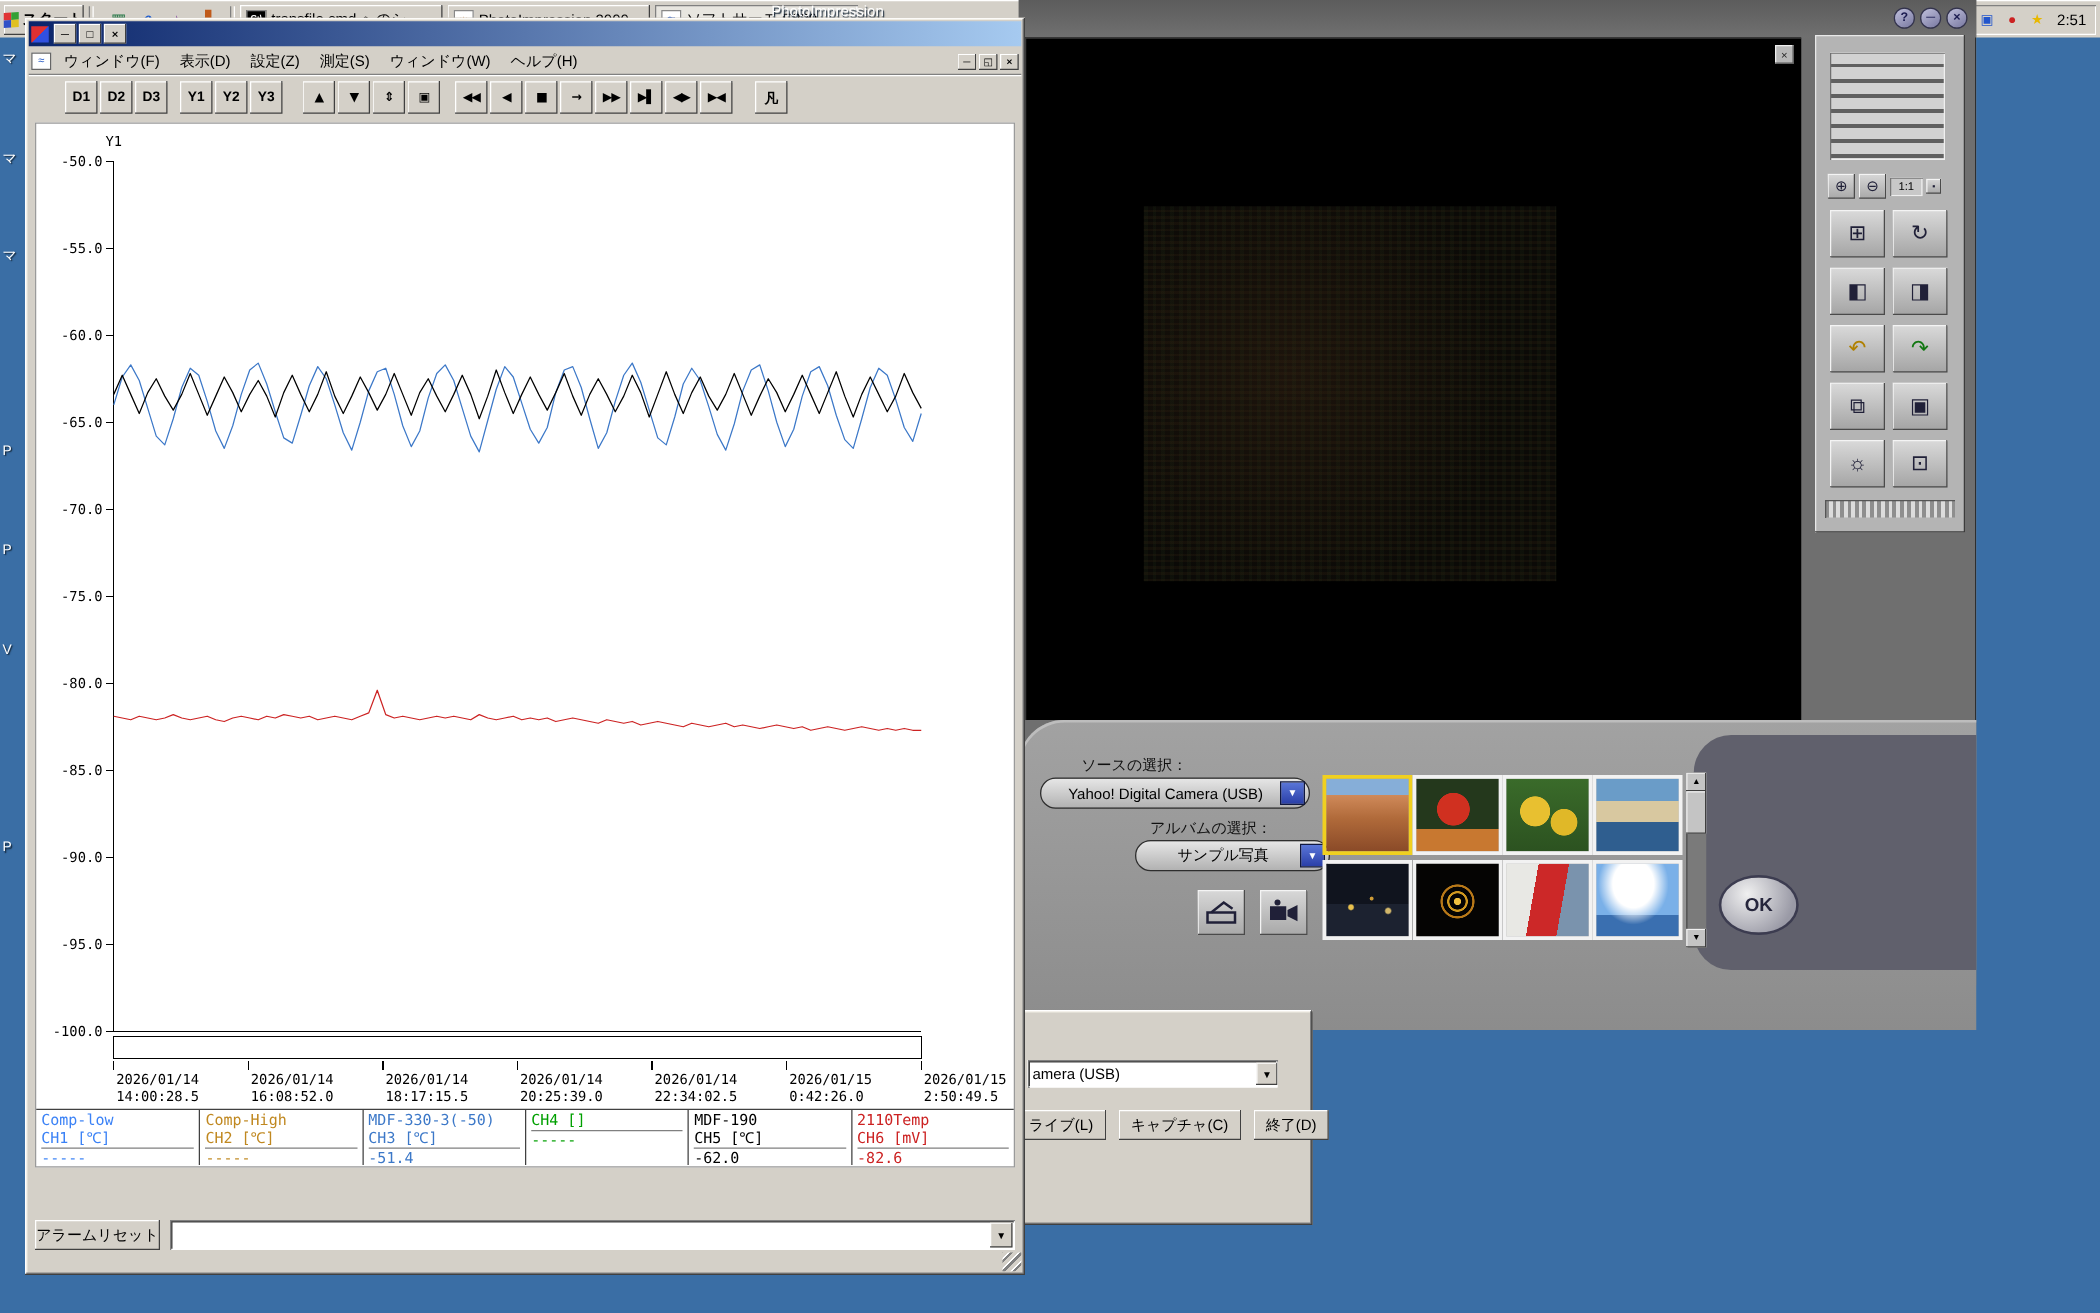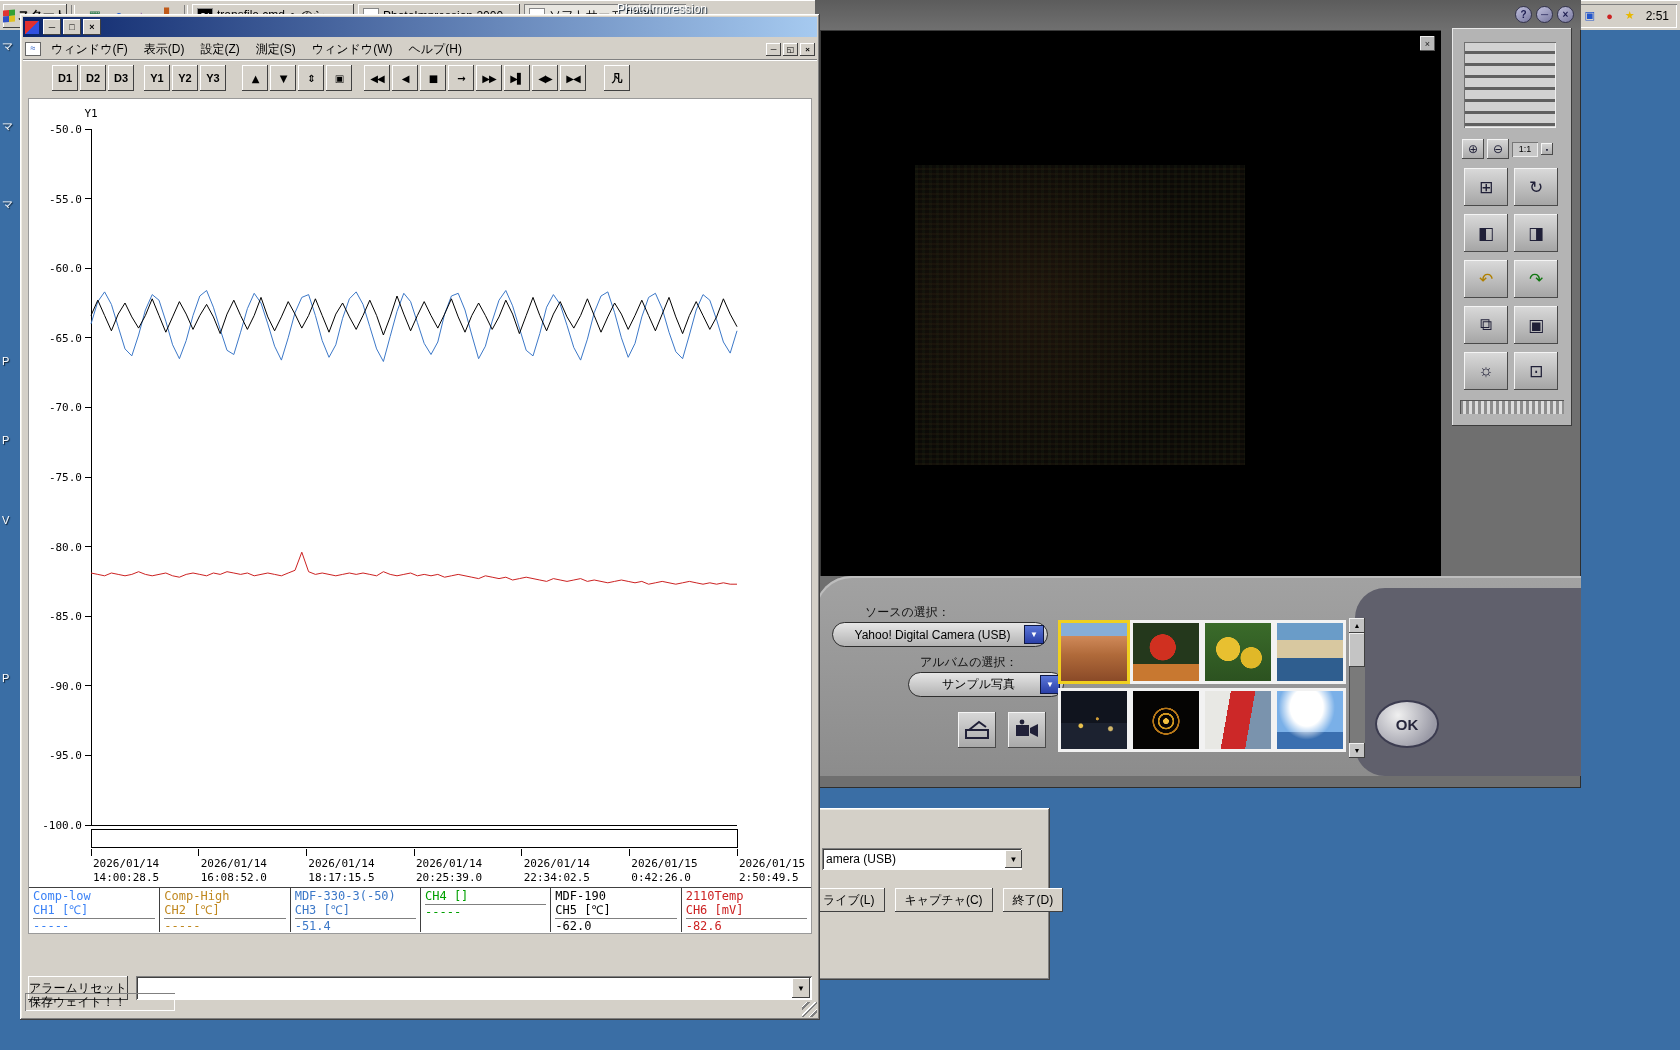--- a/index.html
+++ b/index.html
@@ -41,21 +41,21 @@
   #t-statusbar{left:3px;top:976px;width:794px;height:24px;display:flex;align-items:center;gap:3px;padding:2px;box-sizing:border-box;}
   #t-statuscell{width:150px;height:18px;display:flex;align-items:center;padding:0 4px;box-sizing:border-box;}
   #t-grip{position:absolute;right:3px;bottom:3px;width:15px;height:15px;background:repeating-linear-gradient(135deg,transparent 0 3px,#fff 3px 4px,#808080 4px 6px);}
   
   #pi{left:815px;top:0;width:766px;height:788px;background:#6f6f6f;box-shadow:inset 1px 1px 0 #9e9e9e,inset -1px -1px 0 #2e2e2e;z-index:10;}
   #pi-top{left:0;top:0;width:766px;height:30px;background:linear-gradient(180deg,#5c5c5c,#707070);}
   .pi-cap{width:17px;height:17px;border-radius:50%;background:linear-gradient(145deg,#c0c0dc,#7878a0);color:#1c1c50;font-size:10px;font-weight:bold;border:1px solid #33334d;box-sizing:border-box;}
   #pi-preview{left:5px;top:30px;width:621px;height:546px;background:#000;box-shadow:inset 1px 1px 0 #3a3a3a;}
   #pi-noise{left:95px;top:135px;width:330px;height:300px;background-color:#0b0a07;background-image:repeating-linear-gradient(0deg,rgba(66,44,20,.18) 0 2px,transparent 2px 5px),repeating-linear-gradient(90deg,rgba(40,66,30,.12) 0 3px,transparent 3px 7px),radial-gradient(circle at 35% 45%,rgba(90,55,30,.22),transparent 65%);}
   #pi-preview-close{left:600px;top:6px;width:15px;height:15px;background:#b8b8b8;font-size:9px;color:#222;box-shadow:inset -1px -1px 0 #555,inset 1px 1px 0 #eee;}
-  #pi-controls{left:0;top:576px;width:766px;height:200px;background:linear-gradient(180deg,#a2a2a2,#8c8c8c);border-radius:36px 0 0 0;box-shadow:inset 1px 2px 0 #bdbdbd;}
+  #pi-controls{left:0;top:576px;width:766px;height:248px;background:linear-gradient(180deg,#a2a2a2,#8c8c8c);border-radius:36px 0 0 0;box-shadow:inset 1px 2px 0 #bdbdbd;}
   #pi-okback{left:540px;top:588px;width:226px;height:188px;background:#60606c;border-radius:30px 0 0 30px;}
   .pi-label{font-size:12px;color:#101010;white-space:nowrap;}
   .pill{height:25px;border-radius:13px;border:1px solid #2e2e2e;background:linear-gradient(180deg,#e6e6e6,#b2b2b2);display:flex;align-items:center;box-sizing:border-box;padding-left:12px;font-size:12px;}
   .pill .txt{flex:1;text-align:center;white-space:nowrap;overflow:hidden;}
   .pill .drop{width:20px;height:19px;margin:2px 3px 2px 4px;background:linear-gradient(180deg,#5a76d8,#2a3fa8);color:#fff;font-size:8px;display:flex;align-items:center;justify-content:center;border:1px solid #101840;box-sizing:border-box;}
   .cap-tool{width:38px;height:36px;background:linear-gradient(180deg,#d8d8d8,#a8a8a8);box-shadow:inset -1px -1px 0 #4a4a4a,inset 1px 1px 0 #f4f4f4;display:flex;align-items:center;justify-content:center;}
   .thumb{width:66px;height:58px;border:3px solid #f2f2f2;box-sizing:content-box;}
   .thumb.selected{border-color:#f0d020;}
   #pi-thumbs{left:243px;top:620px;width:292px;height:136px;display:grid;grid-template-columns:repeat(4,72px);grid-auto-rows:68px;}
   #pi-scroll{left:534px;top:618px;width:16px;height:140px;background:#7a7a7a;box-shadow:inset 1px 1px 0 #4a4a4a;}
@@ -323,23 +323,20 @@
         </div>
       </div>
   </div>
   <div id="t-alarmrow" class="abs">
     <div id="t-alarmbtn" class="abs raised-sm btn">アラームリセット</div>
     <div id="t-alarmcombo" class="abs sunken">
       <span></span>
       <span class="drop raised-sm btn abs">▼</span>
     </div>
   </div>
-  <div id="t-statusbar" class="abs">
-    <div id="t-statuscell" class="sunken-sm">保存ウェイト！！</div>
-  </div>
   <div id="t-grip"></div>
 </div>
 
 <div id="taskbar">
   <div id="start-btn" class="raised-sm btn">
     <span id="start-flag">
       <span style="background:#e03434;"></span>
         <span style="background:#34a034;"></span>
         <span style="background:#3050c8;"></span>
         <span style="background:#e0c020;"></span>

